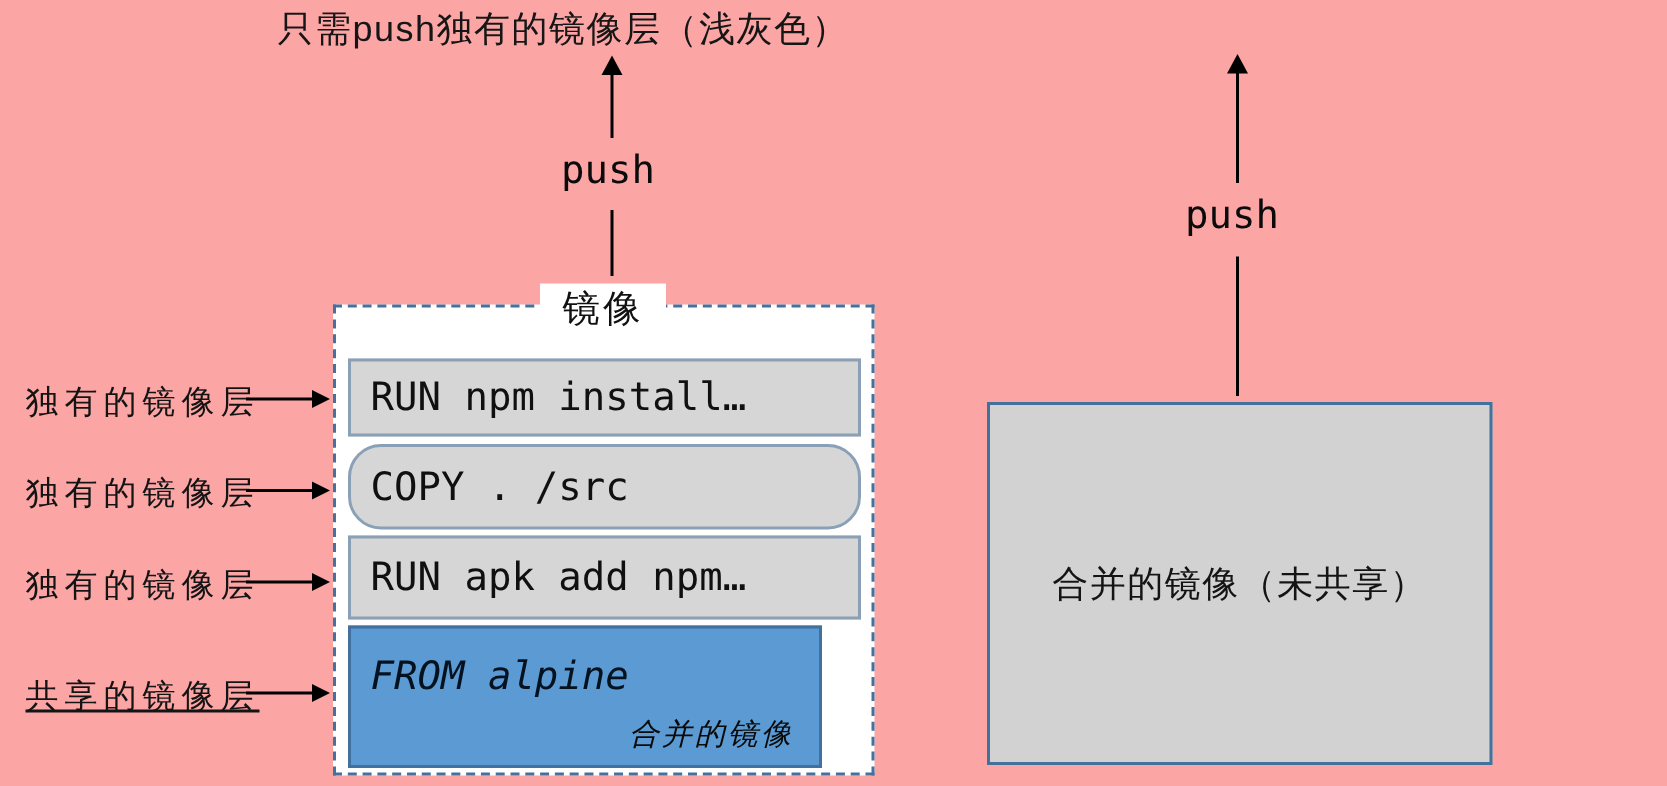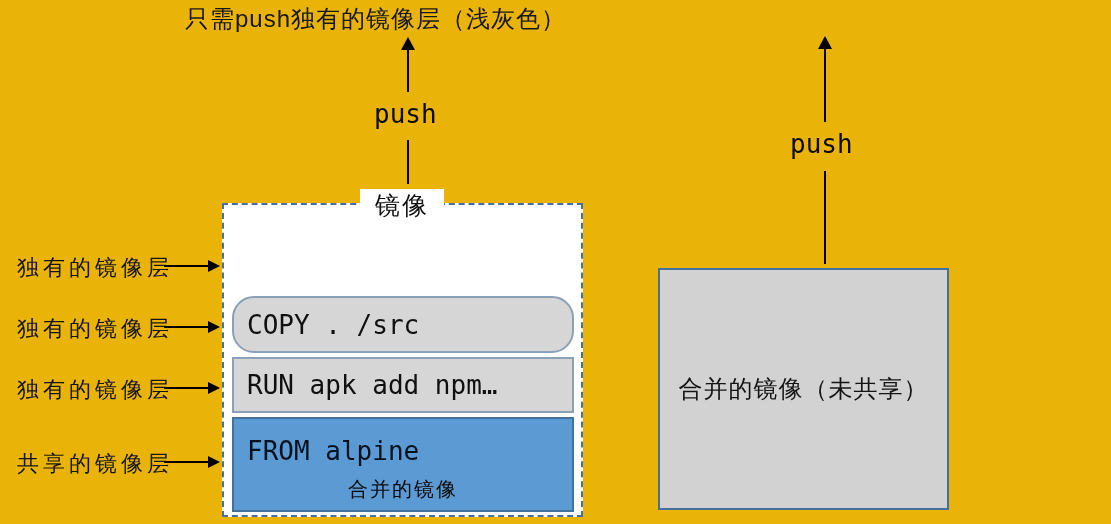--- a/index.html
+++ b/index.html
@@ -1,20 +1,20 @@
 <!DOCTYPE html>
 <html><head>
 <meta charset="utf-8">
 <style>
   html,body{margin:0;padding:0;background:#ffffff;}
   #canvas{
     position:relative;
     width:1111px;
     height:524px;
-    background:#eab308;
+    background:#fca5a5;
     overflow:hidden;
     font-family:"Liberation Sans", sans-serif;
     color:#111111;
   }
   .abs{position:absolute;}
   .cjk{font-family:"Liberation Sans", sans-serif;}
   .mono{font-family:"DejaVu Sans Mono","Liberation Mono",monospace;}
   .caption{font-size:24px;letter-spacing:1px;white-space:nowrap;color:#161616;}
   .push-label{font-size:26px;color:#0b0b0b;text-align:center;}
   .vline{width:2px;background:#000000;}
@@ -56,26 +56,27 @@
     display:flex;align-items:center;
     z-index:2;
   }
   .layer .cmd{
     font-size:26px;
     padding-left:13px;
     white-space:nowrap;
     color:#101010;
   }
   .layer-base{
-    left:232px;top:417px;width:342px;height:95px;
+    left:232px;top:417px;width:316px;height:95px;
     box-sizing:border-box;
     border:2px solid #41719c;
     background:#5b9ad2;
-    display:flex;flex-direction:column;
+    display:flex;flex-direction:row;
     z-index:2;
+    font-style:italic;
   }
   .layer-base .cmd{
     font-size:26px;
     padding:17px 0 0 13px;
     white-space:nowrap;
     color:#04121f;
   }
   .layer-base .sub{
     margin-top:auto;
     text-align:center;
@@ -87,21 +88,21 @@
   
   .side-label{
     left:17px;width:162px;
     font-size:22px;
     letter-spacing:4px;
     white-space:nowrap;
     color:#141414;
   }
   
   .merged-box{
-    left:658px;top:268px;width:291px;height:242px;
+    left:658px;top:268px;width:337px;height:242px;
     box-sizing:border-box;
     border:2px solid #41719c;
     background:#d2d2d2;
     display:flex;align-items:center;justify-content:center;
   }
   .merged-box .label{
     font-size:24px;
     letter-spacing:1px;
     white-space:nowrap;
     color:#141414;
@@ -120,20 +121,23 @@
   <div class="abs vline" style="left:407px;top:140px;height:44px;"></div>
 
   <div class="abs arrow-up-head" style="left:818px;top:36px;"></div>
   <div class="abs vline" style="left:824px;top:47px;height:75px;"></div>
   <div class="abs push-label mono" style="left:790px;top:129px;">push</div>
   <div class="abs vline" style="left:824px;top:171px;height:93px;"></div>
 
   <div class="abs group-box"></div>
   <div class="abs group-title cjk">镜像</div>
 
+  <div class="abs layer" style="top:239px;height:52px;">
+    <span class="cmd mono">RUN npm install…</span>
+  </div>
   <div class="abs layer" style="top:296px;height:57px;border-radius:22px;">
     <span class="cmd mono">COPY . /src</span>
   </div>
   <div class="abs layer" style="top:357px;height:56px;">
     <span class="cmd mono">RUN apk add npm…</span>
   </div>
   <div class="abs layer-base">
     <span class="cmd mono">FROM alpine</span>
     <span class="sub cjk">合并的镜像</span>
   </div>
@@ -143,21 +147,21 @@
   <div class="abs arrow-right-head" style="left:208px;top:260px;"></div>
 
   <div class="abs side-label cjk" style="top:314px;">独有的镜像层</div>
   <div class="abs hline" style="left:164px;top:326px;width:45px;"></div>
   <div class="abs arrow-right-head" style="left:208px;top:321px;"></div>
 
   <div class="abs side-label cjk" style="top:375px;">独有的镜像层</div>
   <div class="abs hline" style="left:164px;top:387px;width:45px;"></div>
   <div class="abs arrow-right-head" style="left:208px;top:382px;"></div>
 
-  <div class="abs side-label cjk" style="top:449px;">共享的镜像层</div>
+  <div class="abs side-label cjk" style="top:449px;text-decoration:underline;">共享的镜像层</div>
   <div class="abs hline" style="left:164px;top:461px;width:45px;"></div>
   <div class="abs arrow-right-head" style="left:208px;top:456px;"></div>
 
   <div class="abs merged-box">
     <span class="label cjk">合并的镜像（未共享）</span>
   </div>
 
 </div>
 
 </body></html>

